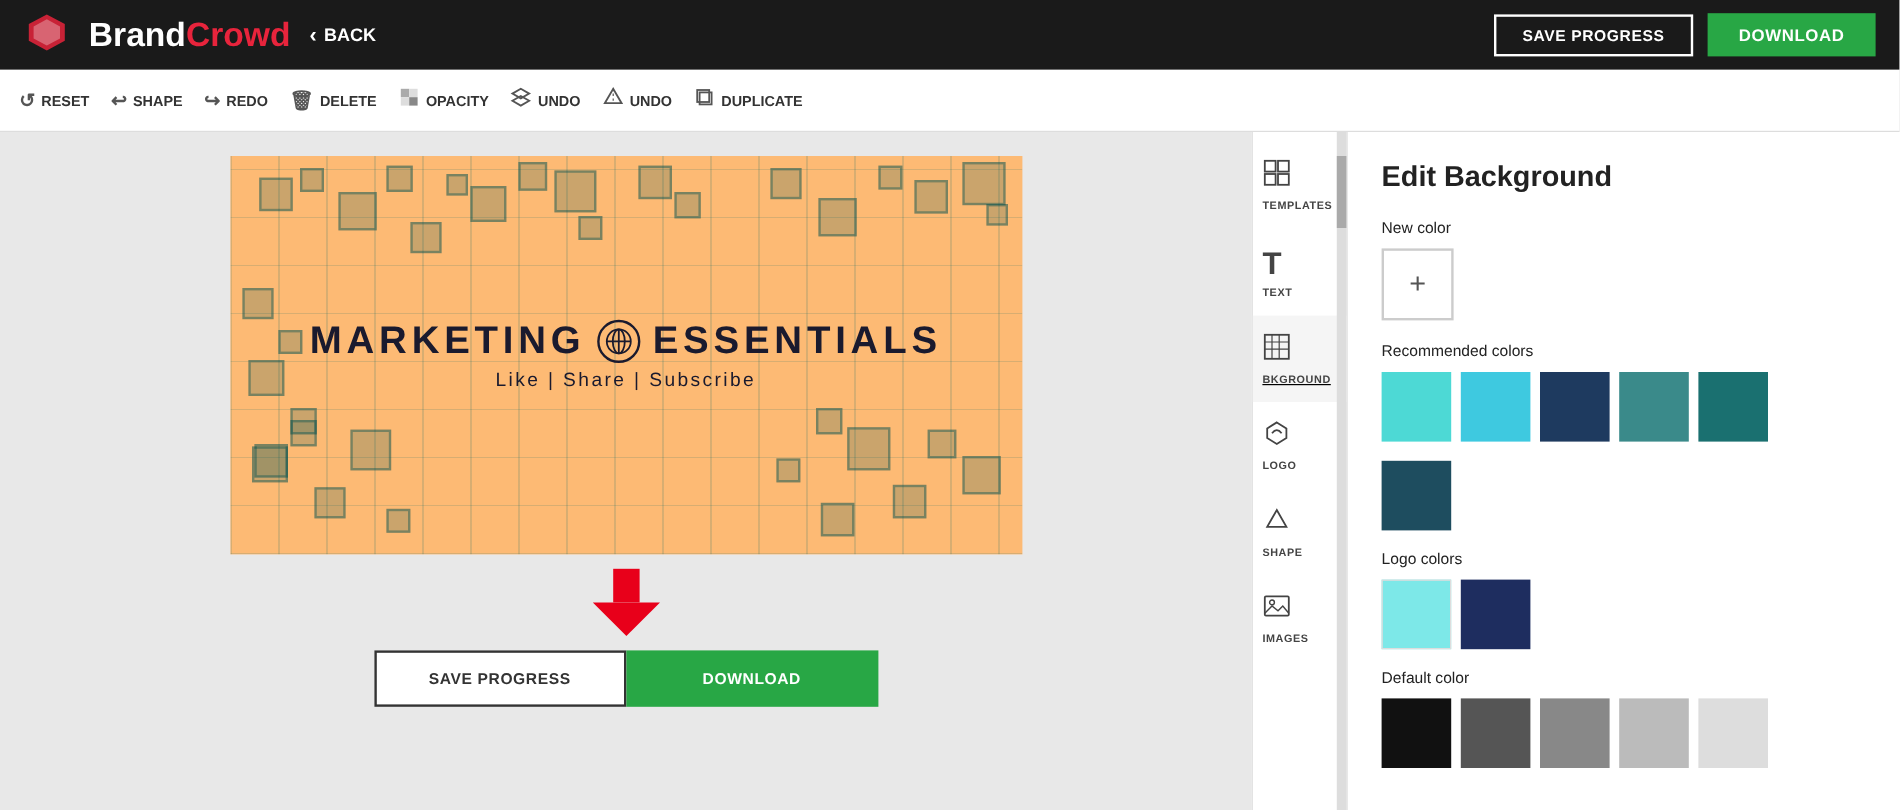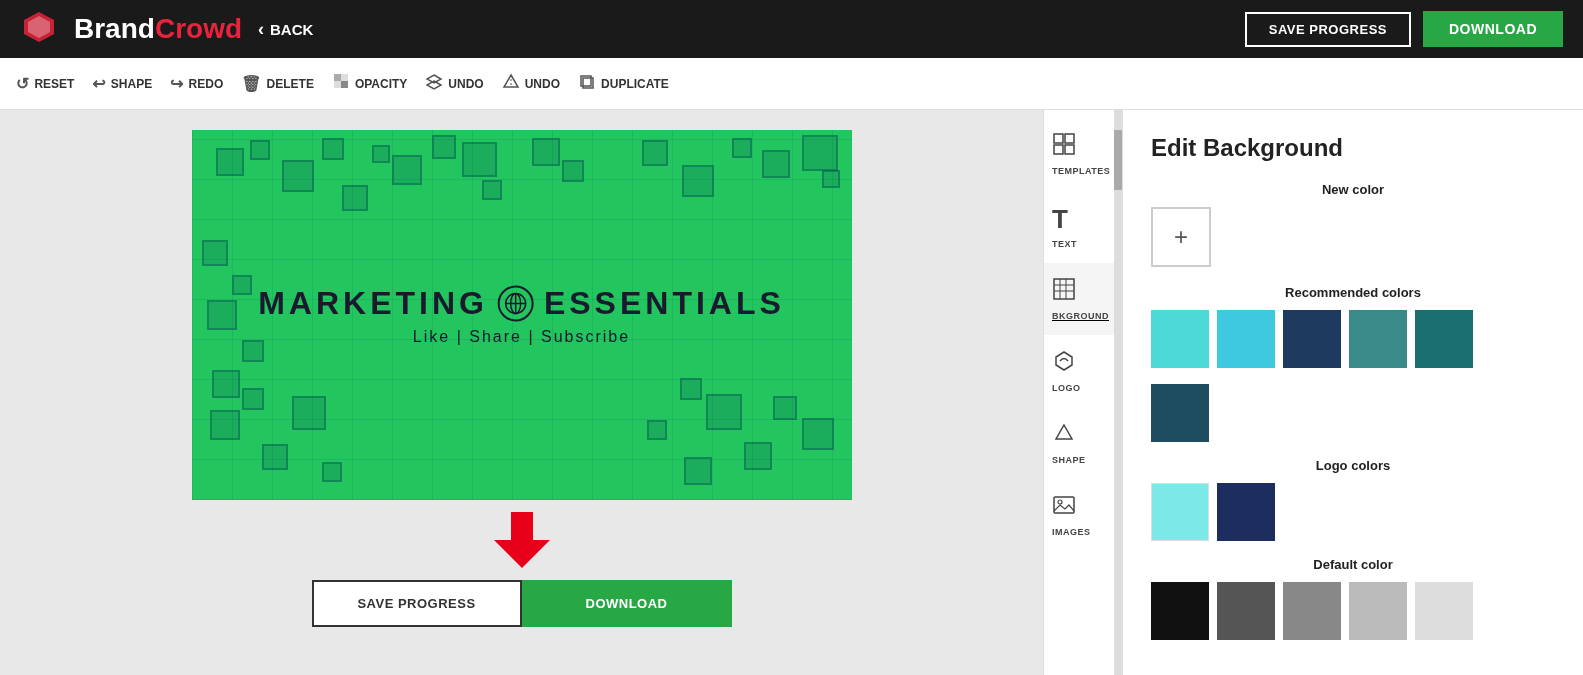--- a/index.html
+++ b/index.html
@@ -102,22 +102,22 @@
       align-items: center;
       justify-content: flex-start;
       padding: 20px;
       overflow: hidden;
       position: relative;
     }
 
     #canvas-wrapper {
       position: relative;
       width: 660px;
-      height: 370px;
-      background: #22c55e;
+      height: 332px;
+      background: #fdba74;
       overflow: hidden;
     }
 
     
     #canvas-bg {
       position: absolute;
       inset: 0;
       background:
         repeating-linear-gradient(0deg, rgba(0,100,100,0.15) 0, rgba(0,100,100,0.15) 1px, transparent 1px, transparent 40px),
         repeating-linear-gradient(90deg, rgba(0,100,100,0.15) 0, rgba(0,100,100,0.15) 1px, transparent 1px, transparent 40px);
@@ -256,24 +256,23 @@
       overflow-y: auto;
     }
     #edit-panel-title {
       font-size: 24px;
       font-weight: bold;
       color: #222;
       margin-bottom: 20px;
     }
     .panel-section-label {
       font-size: 13px;
-      font-weight: bold;
+      font-weight: normal;
       color: #222;
       margin-bottom: 10px;
-      text-align: center;
     }
     #new-color-btn {
       width: 60px;
       height: 60px;
       border: 2px solid #ccc;
       background: white;
       display: flex;
       align-items: center;
       justify-content: center;
       font-size: 24px;

